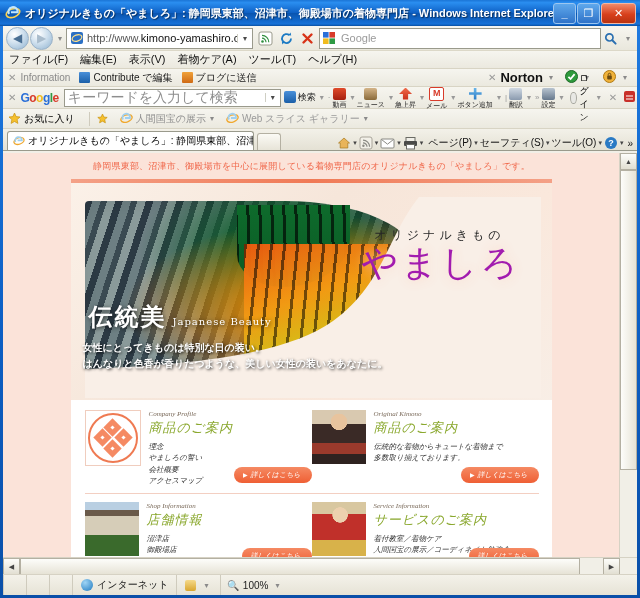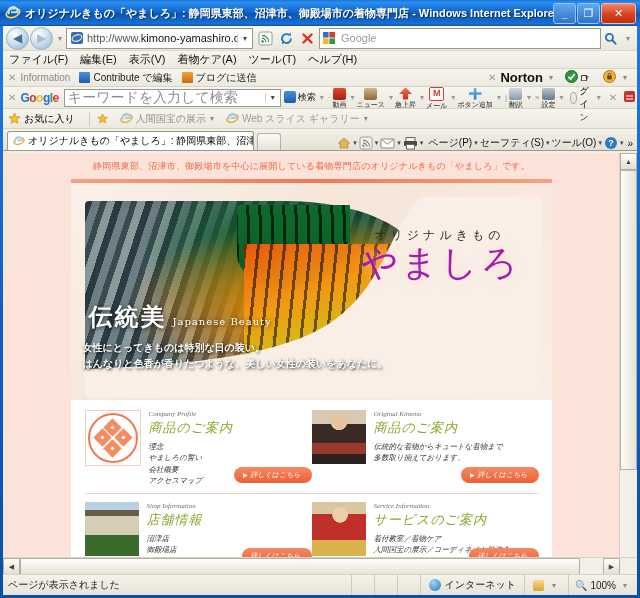--- a/index.html
+++ b/index.html
@@ -692,21 +692,20 @@
     </div>
 
     <div id="hscroll">
       <div class="sbtn" style="left:0;">◀</div>
       <div id="hthumb"></div>
       <div class="sbtn right">▶</div>
       <div class="corner"></div>
     </div>
 
     <div id="status">
-      <span class="txt">ページが表示されました</span>
       <span class="st-cell st-w"></span>
       <span class="st-cell st-w"></span>
       <span class="st-cell st-w"></span>
       <span class="st-cell zone">
         <span class="globe"></span>
         <span>インターネット</span>
       </span>
       <span class="st-cell zone">
         <span class="lock"></span>
         <span class="dropdn">▾</span>

